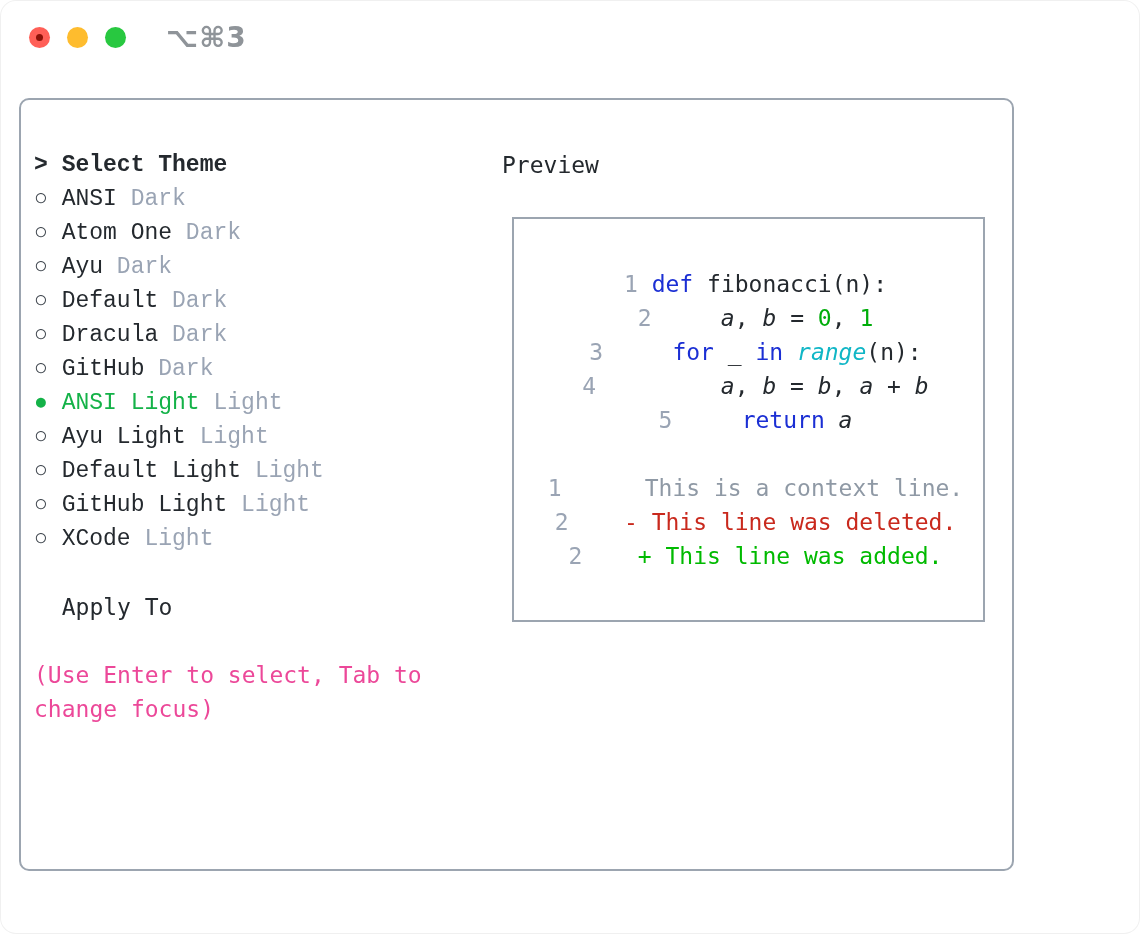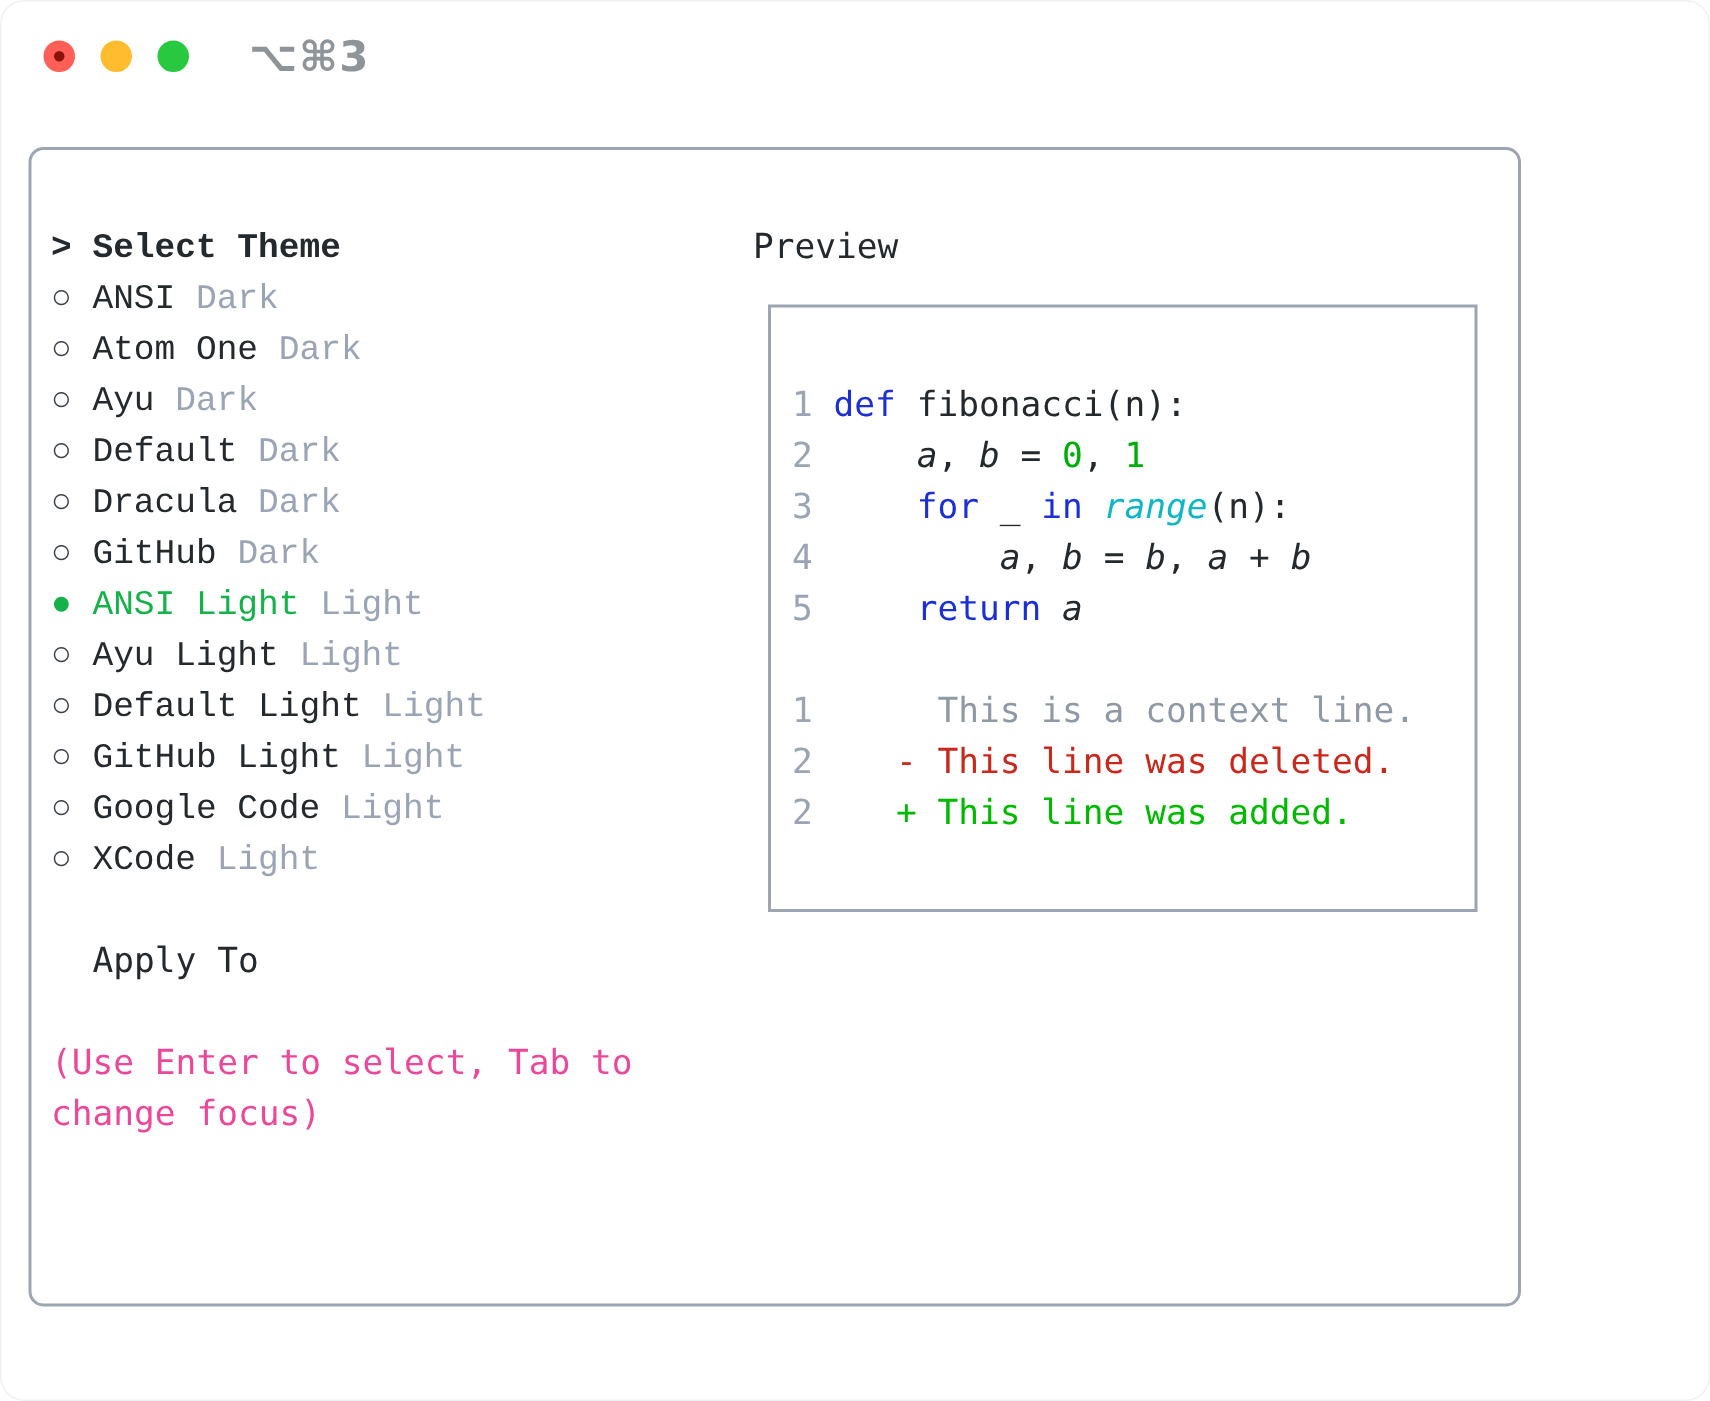--- a/index.html
+++ b/index.html
@@ -49,26 +49,27 @@
   .spacer { height: 34px; }
   .apply-header { padding-left: 2ch; white-space: pre; }
   .hint { color: #ec4899; width: 420px; white-space: normal; }
 
   
   .preview-header {
     position: absolute; left: 481px; top: 48px;
     font-size: 23px; line-height: 34px; font-weight: normal; color: #24292e;
   }
   .preview-box {
-    position: absolute; left: 491px; top: 103px;
+    position: absolute; left: 491px; top: 117px;
     width: 473px; height: 405px;
     border: 2px solid #9ca5b0;
     padding: 48px 0 0 14px;
     font-size: 23px; line-height: 34px;
     background: #ffffff;
+    text-align: center;
   }
   .code-line { white-space: pre; min-height: 34px; }
   .lnum   { color: #9aa4b4; }
   .tok-pl  { color: #24292e; }
   .tok-kw  { color: #1b2fd4; }
   .tok-fn  { color: #10b6c6; font-style: italic; }
   .tok-num { color: #00ad0a; }
   .tok-var { color: #24292e; font-style: italic; }
   .tok-ctx { color: #8f99a5; }
   .tok-del { color: #c9291d; }
@@ -95,21 +96,20 @@
           <div class="row"><span class="bullet">○</span> <span class="name">ANSI</span> <span class="muted">Dark</span></div>
           <div class="row"><span class="bullet">○</span> <span class="name">Atom One</span> <span class="muted">Dark</span></div>
           <div class="row"><span class="bullet">○</span> <span class="name">Ayu</span> <span class="muted">Dark</span></div>
           <div class="row"><span class="bullet">○</span> <span class="name">Default</span> <span class="muted">Dark</span></div>
           <div class="row"><span class="bullet">○</span> <span class="name">Dracula</span> <span class="muted">Dark</span></div>
           <div class="row"><span class="bullet">○</span> <span class="name">GitHub</span> <span class="muted">Dark</span></div>
           <div class="row"><span class="bullet sel">●</span> <span class="name sel">ANSI Light</span> <span class="muted">Light</span></div>
           <div class="row"><span class="bullet">○</span> <span class="name">Ayu Light</span> <span class="muted">Light</span></div>
           <div class="row"><span class="bullet">○</span> <span class="name">Default Light</span> <span class="muted">Light</span></div>
           <div class="row"><span class="bullet">○</span> <span class="name">GitHub Light</span> <span class="muted">Light</span></div>
-          <div class="row"><span class="bullet">○</span> <span class="name">Google Code</span> <span class="muted">Light</span></div>
           <div class="row"><span class="bullet">○</span> <span class="name">XCode</span> <span class="muted">Light</span></div>
         </div>
 
       <div class="spacer"></div>
 
       <div class="apply-header">Apply To</div>
 
 
       <div class="spacer"></div>
 

